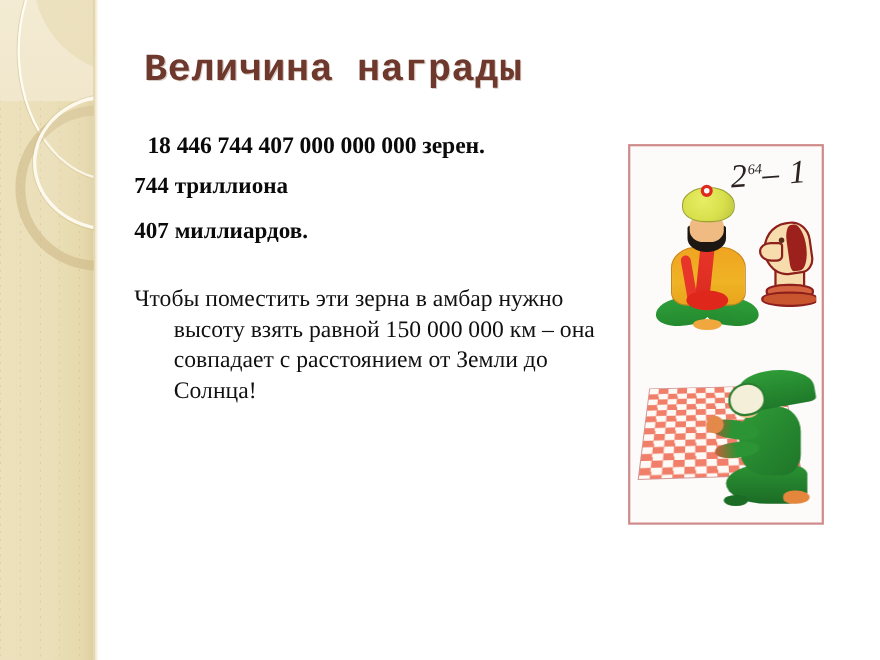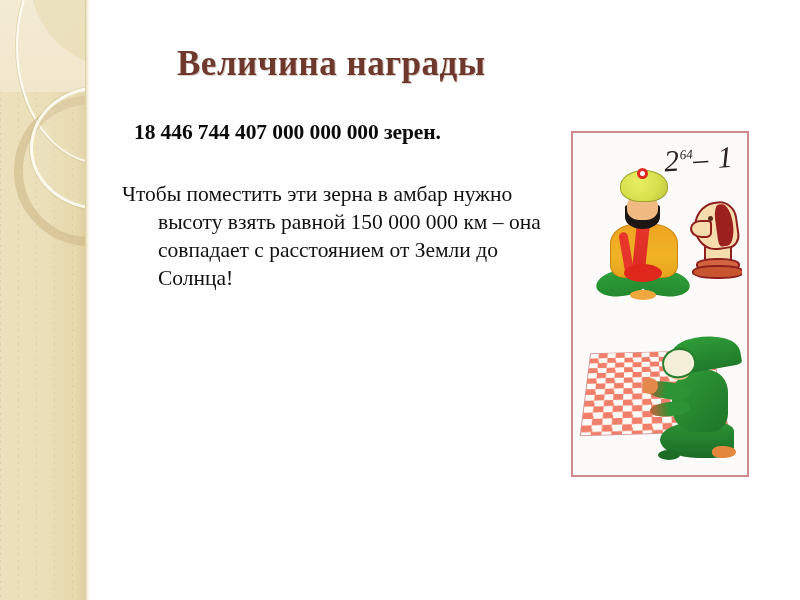--- a/index.html
+++ b/index.html
@@ -93,28 +93,27 @@
     border-radius: 50%;
     border: 3px solid rgba(255,252,242,0.92);
     box-shadow: 0 0 0 1px rgba(192,168,117,0.28);
     background: rgba(238,228,198,0.25);
   }
 
   
   #slide-title {
     position: absolute;
     left: 131px; top: 44px;
-    font-family: Liberation Serif, serif;
+    font-family: Liberation Mono, monospace;
     font-weight: bold;
     font-size: 35px;
     letter-spacing: 0.5px;
     color: #6e392c;
     text-shadow: 1px 1px 0 rgba(150,110,95,0.35);
     white-space: nowrap;
-    margin-left: 46px;
   }
 
   
   #content-block {
     position: absolute;
     left: 120px; top: 120px;
     width: 420px;
   }
   .line-lead {
     font-size: 21.5px;
@@ -391,20 +390,22 @@
   <div class="ring-thin-light"></div>
   <div class="band-edge"></div>
 </div>
 
 <div id="slide-title">Величина награды</div>
 
 <div id="content-block">
 
   <p class="line-lead">18 446 744 407 000 000 000 зерен.</p>
 
+  <p class="line-item">744 триллиона</p>
+  <p class="line-item">407 миллиардов.</p>
 
   <p id="closing-paragraph">Чтобы поместить эти зерна  в амбар нужно высоту взять равной 150 000 000 км – она совпадает с расстоянием от Земли до Солнца!</p>
 </div>
 
 <div id="illustration-frame">
   <div id="illustration-canvas">
 
     <div class="formula"><span>2</span><sup>64</sup><span>– 1</span></div>
 
     <div class="raja">

